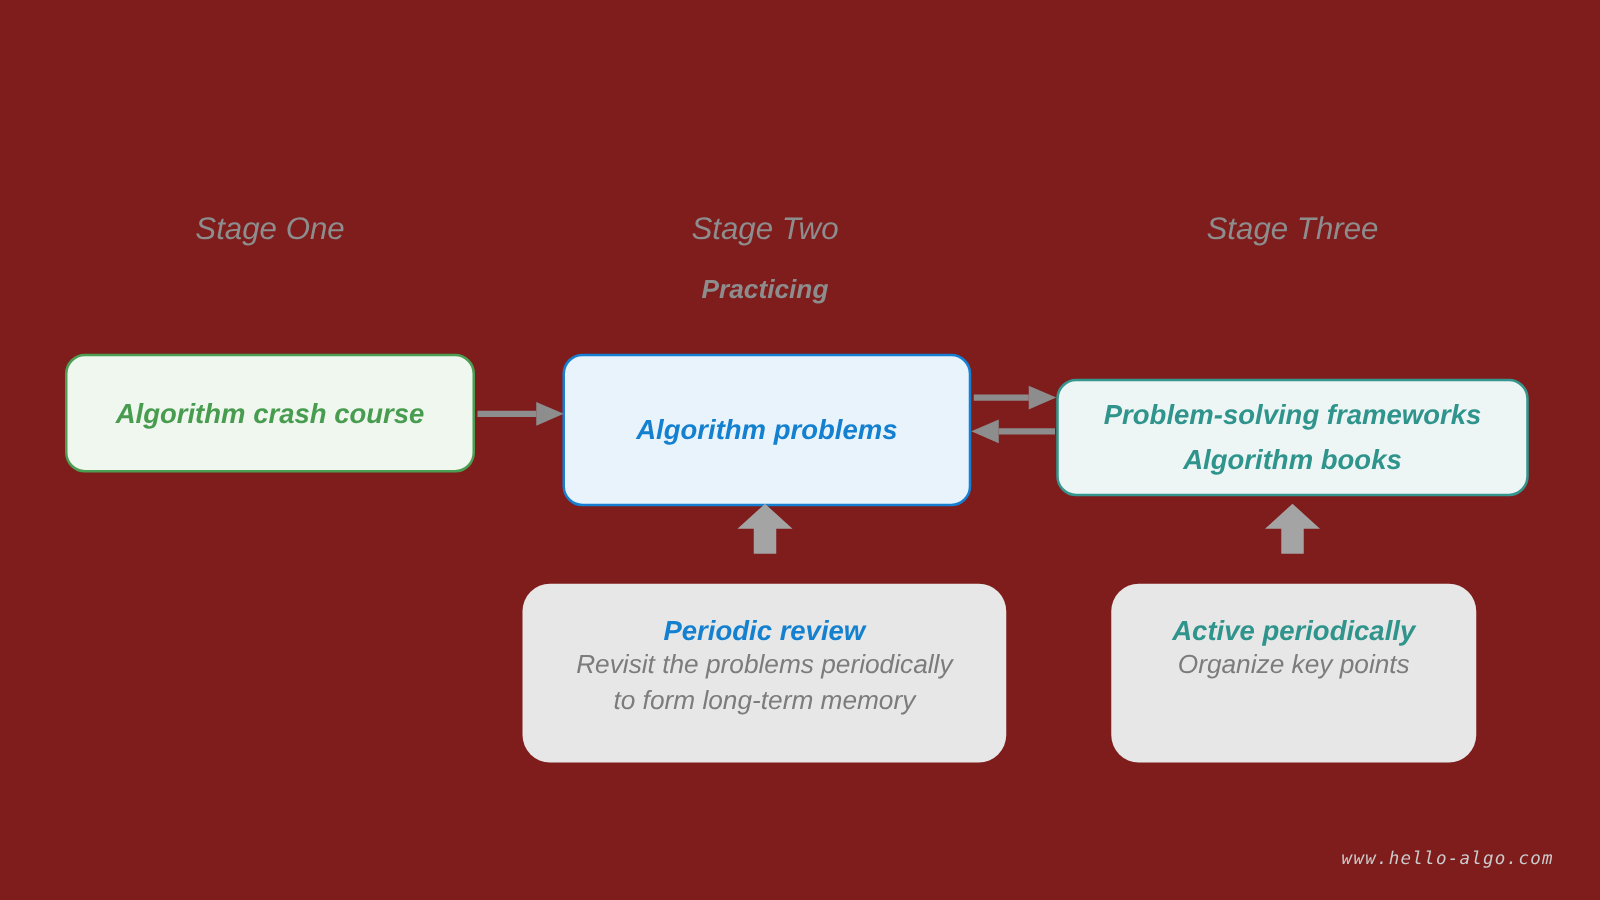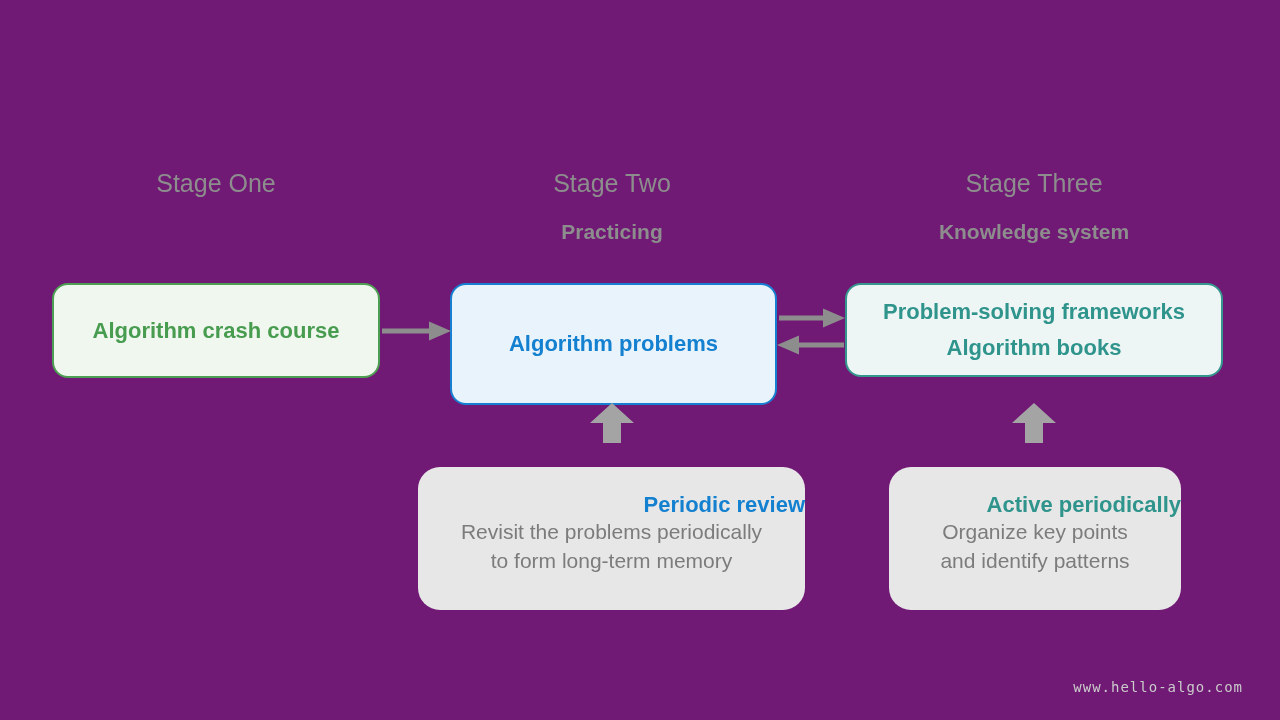--- a/index.html
+++ b/index.html
@@ -5,22 +5,23 @@
   html, body {
     margin: 0;
     padding: 0;
     background: #ffffff;
     font-family: "Liberation Sans", sans-serif;
   }
   .canvas {
     position: relative;
     width: 1280px;
     height: 720px;
-    background: #701a75;
+    background: #7f1d1d;
     overflow: hidden;
+    font-style: italic;
   }
   
   .stage-header {
     position: absolute;
     top: 168px;
     width: 400px;
     text-align: center;
   }
   .stage-header.s1 { left: 16px;  }
   .stage-header.s2 { left: 412px; }
@@ -64,20 +65,21 @@
     left: 450px; width: 327px; height: 122px;
     border-color: #167fd2;
     background: #e9f3fc;
     color: #1480d0;
   }
   .flow-box.teal {
     left: 845px; width: 378px; height: 94px;
     border-color: #35968e;
     background: #eef6f5;
     color: #2f948c;
+    margin-top: 20px;
   }
   
   .arrow-layer {
     position: absolute;
     left: 0; top: 0;
     width: 1280px;
     height: 720px;
     pointer-events: none;
   }
   
@@ -90,21 +92,20 @@
     background: #e7e7e7;
     text-align: center;
   }
   .note-box.left  { left: 418px; width: 387px; }
   .note-box.right { left: 889px; width: 292px; }
   .note-title {
     margin-top: 26px;
     font-size: 22px;
     line-height: 24px;
     font-weight: 700;
-    text-align: right;
   }
   .note-title.blue { color: #1480d0; }
   .note-title.teal { color: #2f948c; }
   .note-body {
     font-size: 21px;
     line-height: 29px;
     color: #7c7c7c;
     font-weight: 400;
   }
   
@@ -125,21 +126,20 @@
 
   <div class="stage-header s1">
     <div class="stage-title">Stage One</div>
   </div>
   <div class="stage-header s2">
     <div class="stage-title">Stage Two</div>
     <div class="stage-subtitle">Practicing</div>
   </div>
   <div class="stage-header s3">
     <div class="stage-title">Stage Three</div>
-    <div class="stage-subtitle">Knowledge system</div>
   </div>
 
   <div class="flow-box green">
     <span>Algorithm crash course</span>
   </div>
   <div class="flow-box blue">
     <span>Algorithm problems</span>
   </div>
   <div class="flow-box teal">
     <span>Problem-solving frameworks</span>
@@ -172,19 +172,18 @@
     <div class="note-title blue">Periodic review</div>
     <div class="note-body">
       <span>Revisit the problems periodically</span><br>
       <span>to form long-term memory</span>
     </div>
   </div>
   <div class="note-box right">
     <div class="note-title teal">Active periodically</div>
     <div class="note-body">
       <span>Organize key points</span><br>
-      <span>and identify patterns</span>
     </div>
   </div>
 
   <div class="watermark">www.hello-algo.com</div>
 
 </div>
 
 </body></html>

